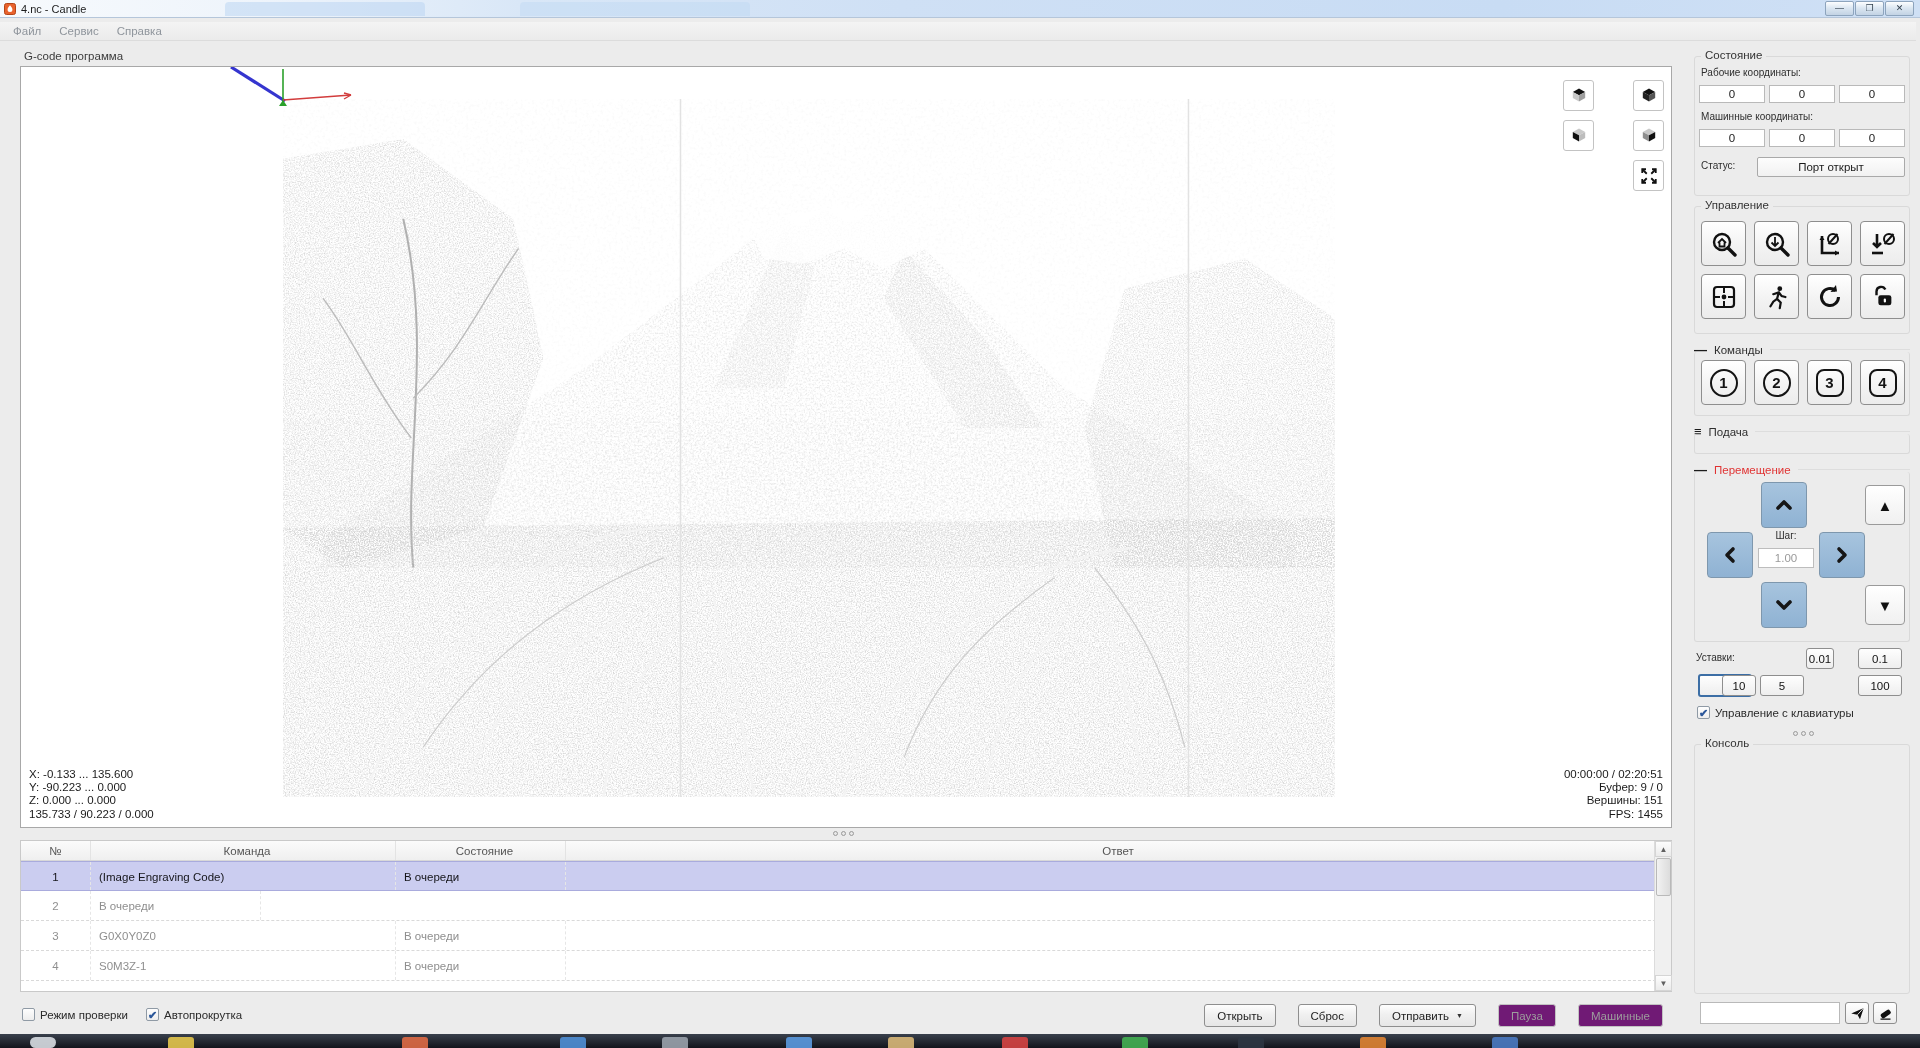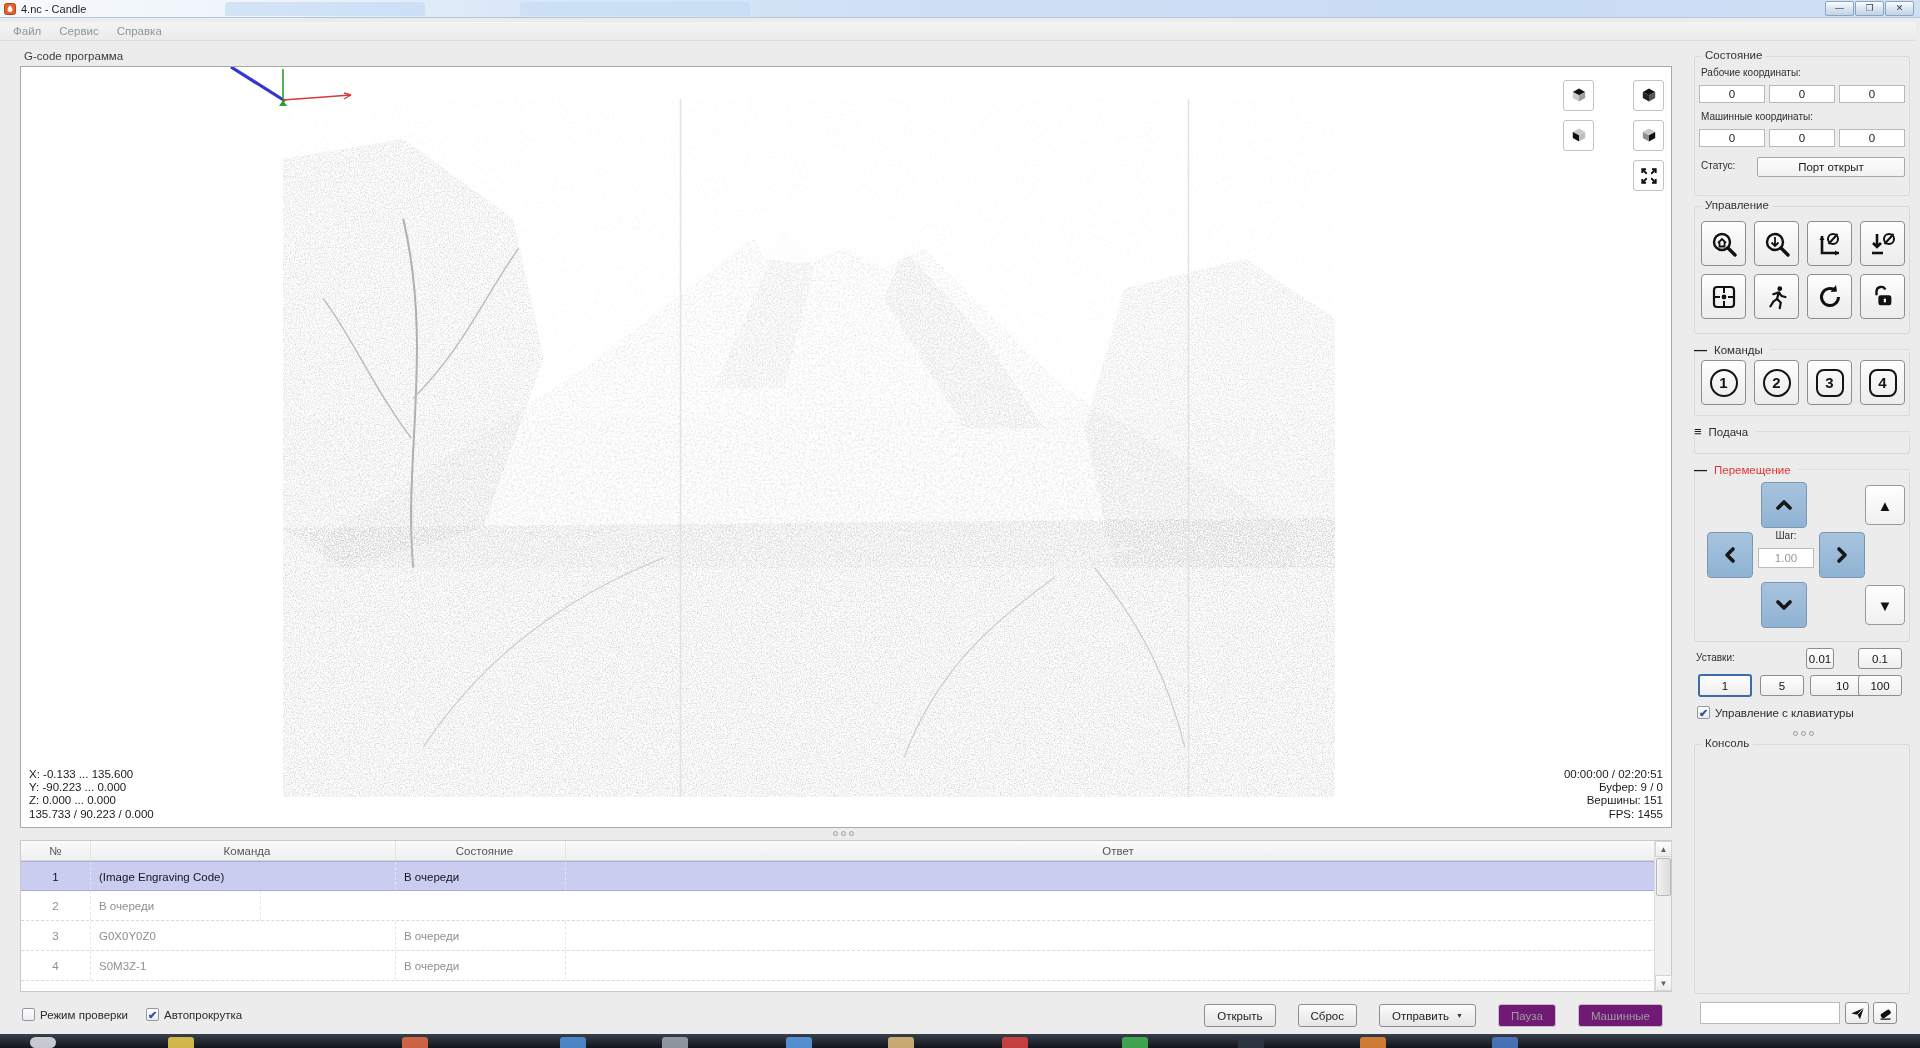--- a/index.html
+++ b/index.html
@@ -460,21 +460,21 @@
   <div class="zbtn" style="left:170px;top:113px">
       <span>▼</span>
     </div>
 </div>
 
 <span class="flabel" style="left:1696px;top:652px">Уставки:</span>
 <div class="pbtn" style="left:1806px;top:648px;width:28px">0.01</div>
 <div class="pbtn" style="left:1858px;top:648px;width:44px">0.1</div>
 <div class="pbtn focus" style="left:1698px;top:674px;width:54px">1</div>
 <div class="pbtn" style="left:1760px;top:675px;width:44px">5</div>
-<div class="pbtn" style="left:1810px;top:675px;width:65px">10</div>
+<div class="pbtn" style="left:1722px;top:675px;width:34px">10</div>
 <div class="pbtn" style="left:1858px;top:675px;width:44px">100</div>
 
 <div class="chk" style="left:1697px;top:706px">
   <span class="box">✔</span>
   <span>Управление с клавиатуры</span>
 </div>
 
 <div class="splitdots" style="left:1793px;top:731px">
     <i></i>
     <i></i>

